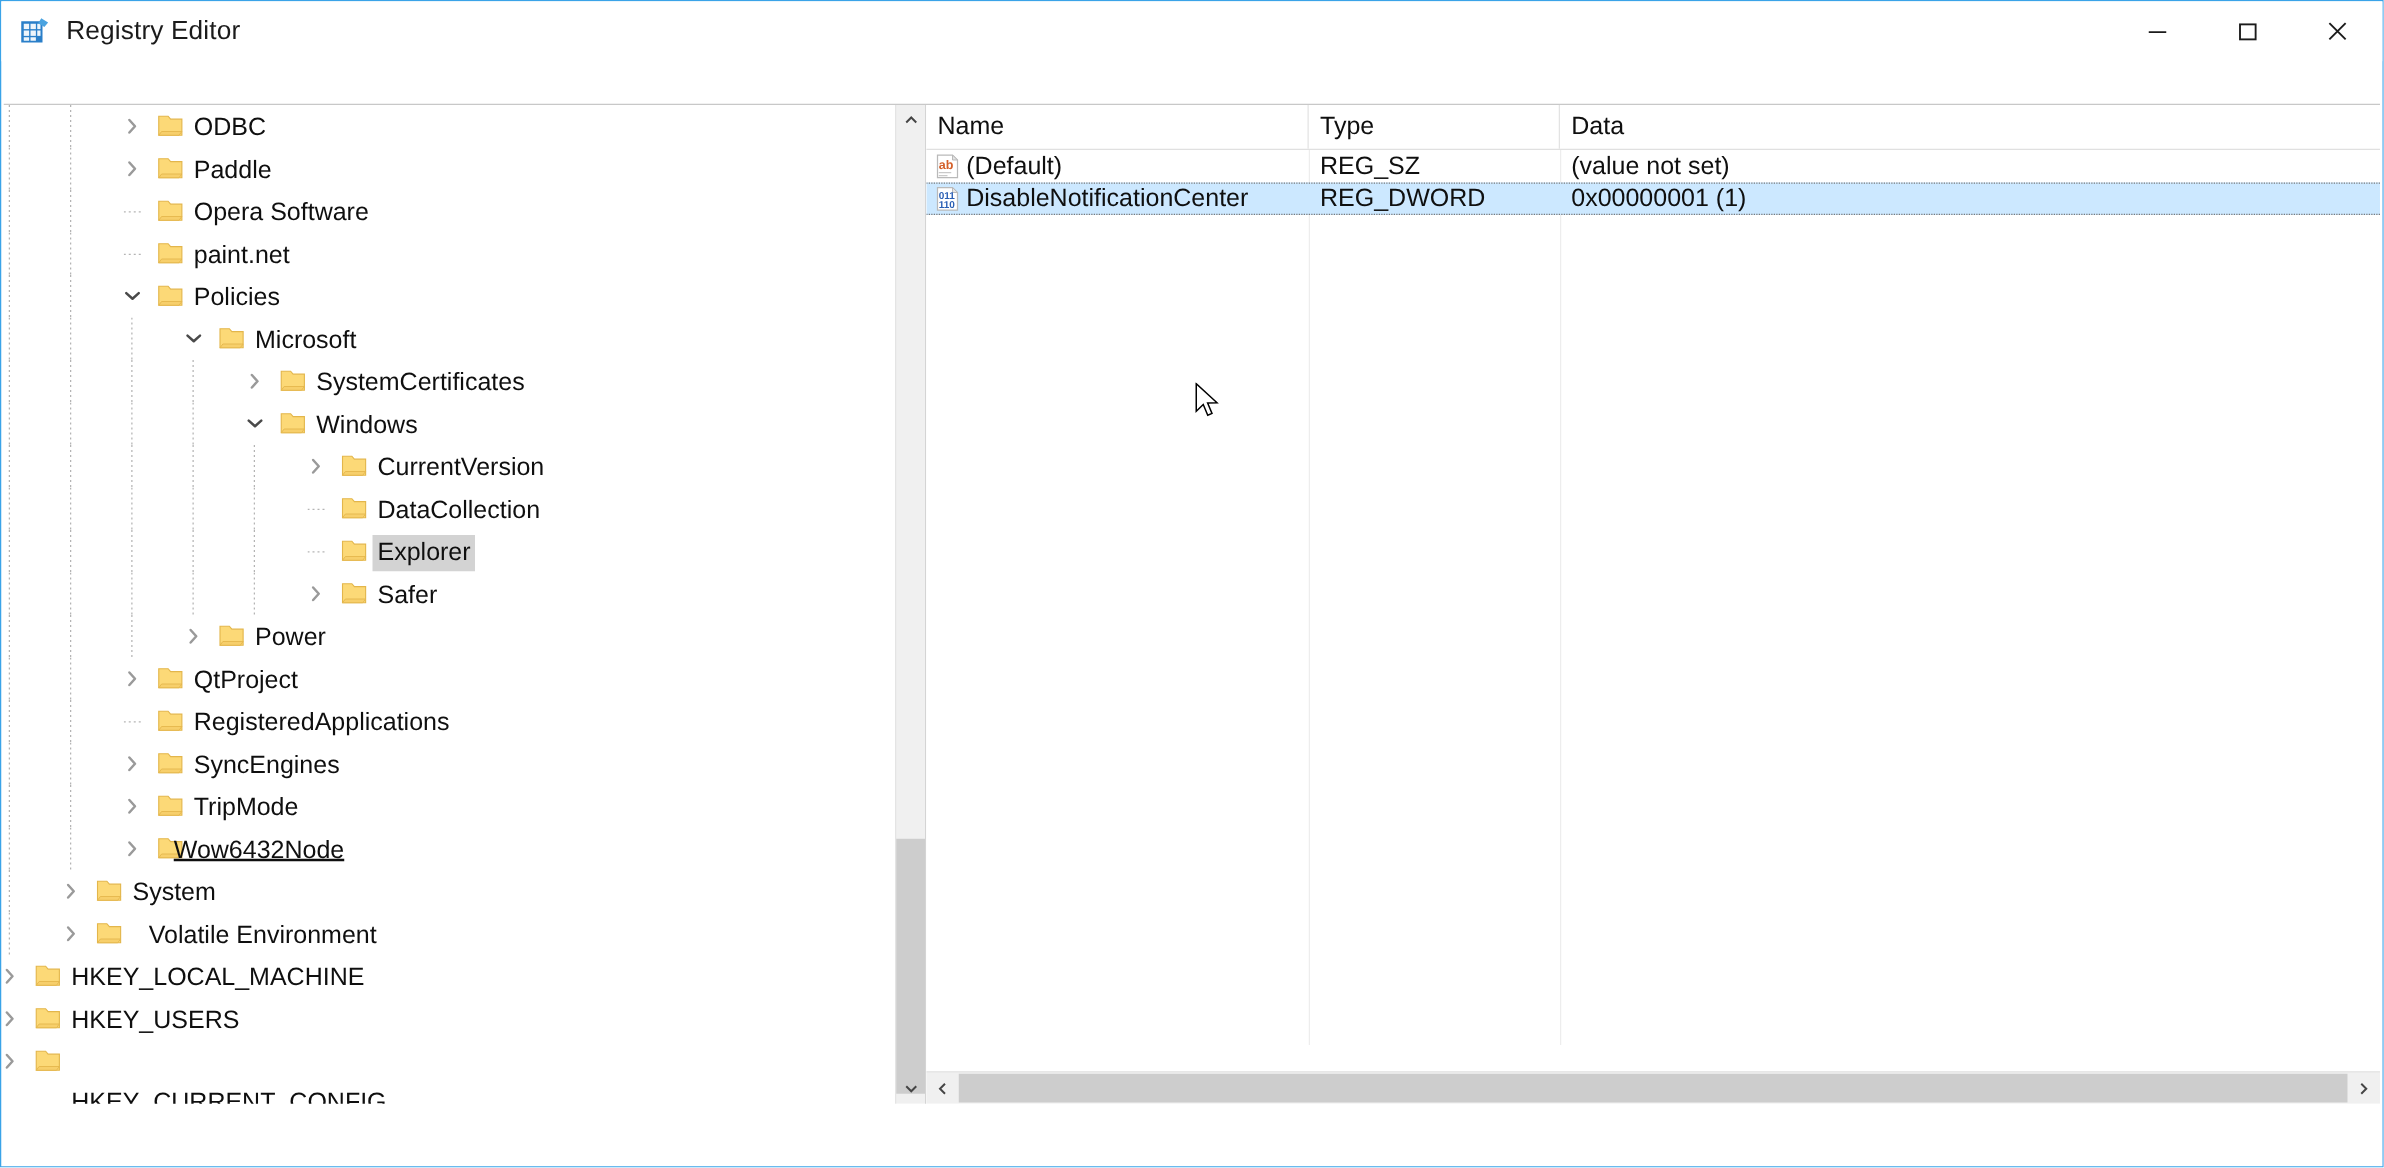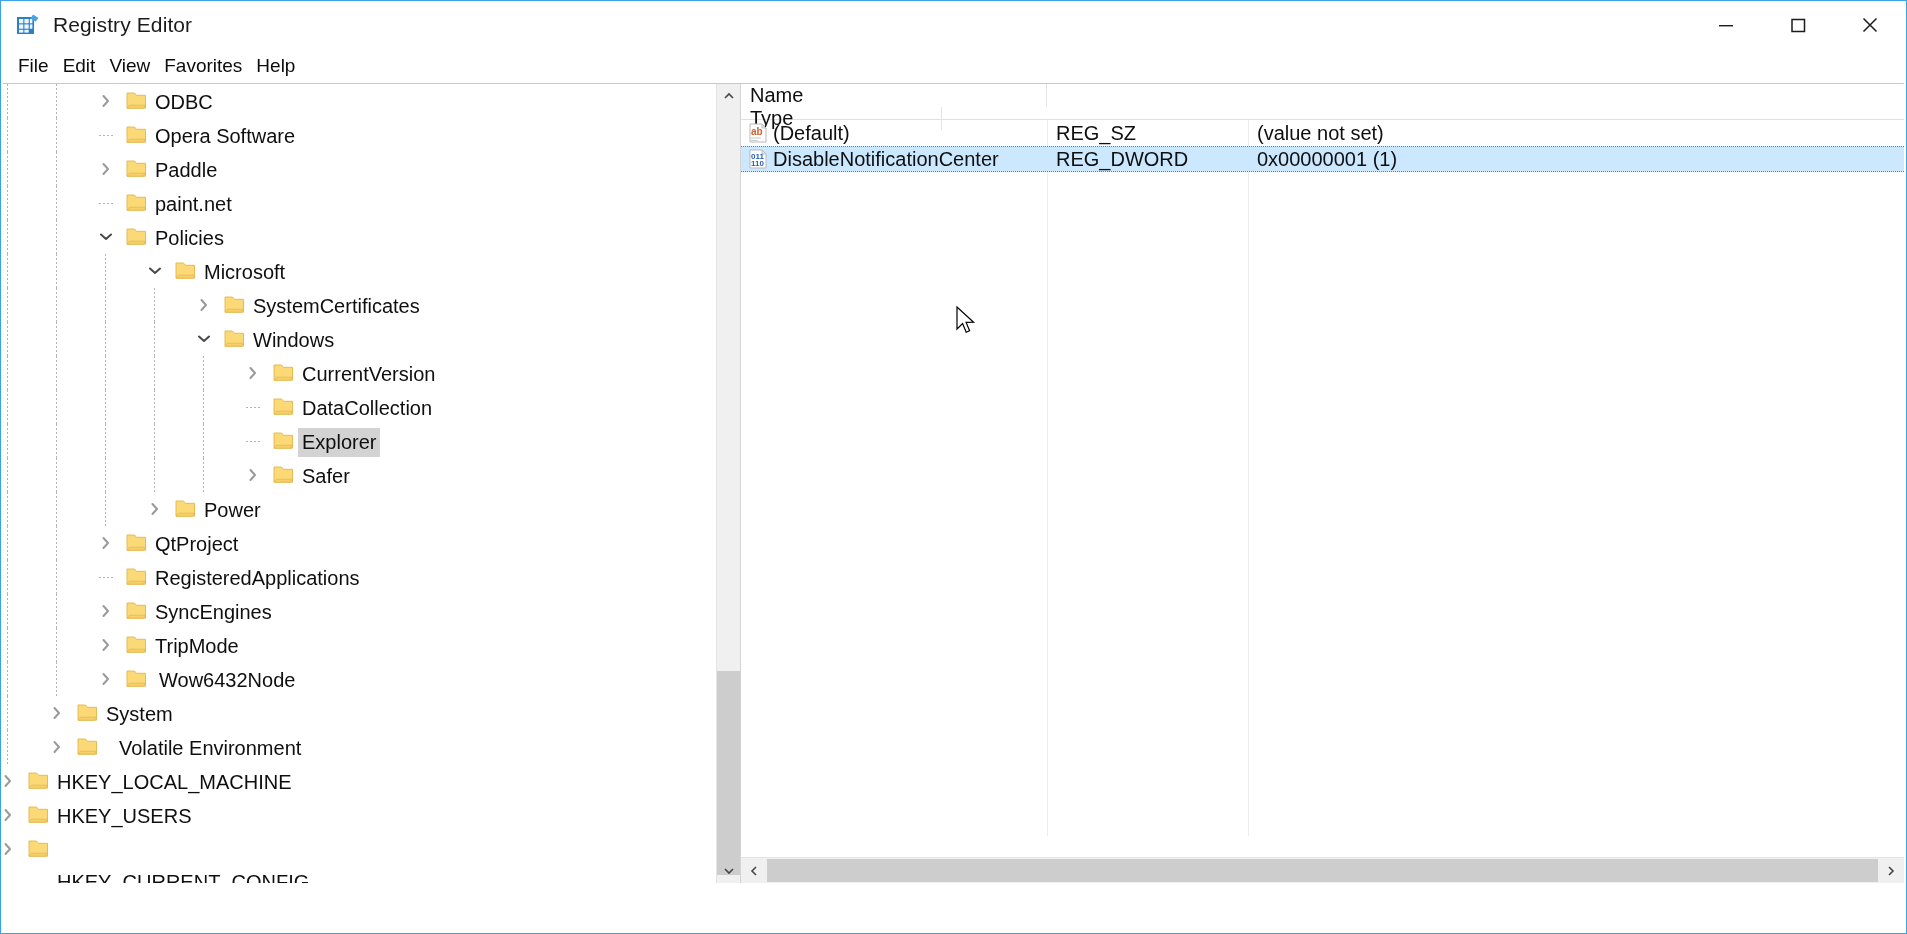--- a/index.html
+++ b/index.html
@@ -200,21 +200,20 @@
   }
 
   
   .list-header {
     position: relative;
     height: 36px;
     display: flex;
     background: #ffffff;
     border-bottom: 1px solid #e0e0e0;
     box-sizing: border-box;
-    flex-direction: column;
   }
   .col-head {
     position: relative;
     font-size: 20px;
     color: #0f0f0f;
     display: flex;
     align-items: center;
     padding-left: 9px;
     box-sizing: border-box;
     border-right: 1px solid #e3e3e3;
@@ -376,27 +375,20 @@
         </svg>
       </button>
       <button class="win-btn close">
         <svg width="22" height="22" viewBox="0 0 22 22">
           <path d="M4.5 4.5 L17.5 17.5 M17.5 4.5 L4.5 17.5" stroke="#1b1b1b" stroke-width="1.5" fill="none"></path>
         </svg>
       </button>
     </div>
   </div>
 
-  <div class="menubar">
-    <div class="menu-item">File</div>
-    <div class="menu-item">Edit</div>
-    <div class="menu-item">View</div>
-    <div class="menu-item">Favorites</div>
-    <div class="menu-item">Help</div>
-  </div>
 
   <div class="content">
 
     <div class="pane-tree">
       <div class="tree" id="tree-body">
           <div class="tree-row">
             <span class="guide" style="left: 4px;"></span>
             <span class="guide" style="left: 53px;"></span>
             <span class="twisty" style="left: 93px;">
               <svg width="16" height="16" viewBox="0 0 16 16">
@@ -405,40 +397,40 @@
             </span>
             <span class="folder" style="left: 123px;"><svg width="21" height="18" viewBox="0 0 21 18">
                 <path d="M1 1 H8.5 L10.5 3.3 H19.5 V16.2 H1 Z" fill="#fcd977" stroke="#e3b64b" stroke-width="0.9"></path>
                 <path d="M1 16.2 L3.3 13.2 H19.5 L17.2 16.2 Z" fill="#f7cf6b" stroke="#e3b64b" stroke-width="0.7"></path>
               </svg></span>
             <span class="tree-label" style="left: 148px;">ODBC</span>
           </div>
           <div class="tree-row">
             <span class="guide" style="left: 4px;"></span>
             <span class="guide" style="left: 53px;"></span>
+            <span class="twisty" style="left: 93px;">
+              <svg width="16" height="16" viewBox="0 0 16 16">
+                <path d="M5.5 3 L10 8 L5.5 13" stroke="#9a9a9a" stroke-width="2" fill="none" stroke-linecap="round" stroke-linejoin="round"></path>
+              </svg>
+            </span>
+            <span class="folder" style="left: 123px;"><svg width="21" height="18" viewBox="0 0 21 18">
+                <path d="M1 1 H8.5 L10.5 3.3 H19.5 V16.2 H1 Z" fill="#fcd977" stroke="#e3b64b" stroke-width="0.9"></path>
+                <path d="M1 16.2 L3.3 13.2 H19.5 L17.2 16.2 Z" fill="#f7cf6b" stroke="#e3b64b" stroke-width="0.7"></path>
+              </svg></span>
+            <span class="tree-label" style="left: 148px;">Paddle</span>
+          </div>
+          <div class="tree-row">
+            <span class="guide" style="left: 4px;"></span>
+            <span class="guide" style="left: 53px;"></span>
             <span class="elbow" style="left: 96px;"></span>
             <span class="folder" style="left: 123px;"><svg width="21" height="18" viewBox="0 0 21 18">
                 <path d="M1 1 H8.5 L10.5 3.3 H19.5 V16.2 H1 Z" fill="#fcd977" stroke="#e3b64b" stroke-width="0.9"></path>
                 <path d="M1 16.2 L3.3 13.2 H19.5 L17.2 16.2 Z" fill="#f7cf6b" stroke="#e3b64b" stroke-width="0.7"></path>
               </svg></span>
             <span class="tree-label" style="left: 148px;">Opera Software</span>
-          </div>
-          <div class="tree-row">
-            <span class="guide" style="left: 4px;"></span>
-            <span class="guide" style="left: 53px;"></span>
-            <span class="twisty" style="left: 93px;">
-              <svg width="16" height="16" viewBox="0 0 16 16">
-                <path d="M5.5 3 L10 8 L5.5 13" stroke="#9a9a9a" stroke-width="2" fill="none" stroke-linecap="round" stroke-linejoin="round"></path>
-              </svg>
-            </span>
-            <span class="folder" style="left: 123px;"><svg width="21" height="18" viewBox="0 0 21 18">
-                <path d="M1 1 H8.5 L10.5 3.3 H19.5 V16.2 H1 Z" fill="#fcd977" stroke="#e3b64b" stroke-width="0.9"></path>
-                <path d="M1 16.2 L3.3 13.2 H19.5 L17.2 16.2 Z" fill="#f7cf6b" stroke="#e3b64b" stroke-width="0.7"></path>
-              </svg></span>
-            <span class="tree-label" style="left: 148px;">Paddle</span>
           </div>
           <div class="tree-row">
             <span class="guide" style="left: 4px;"></span>
             <span class="guide" style="left: 53px;"></span>
             <span class="elbow" style="left: 96px;"></span>
             <span class="folder" style="left: 123px;"><svg width="21" height="18" viewBox="0 0 21 18">
                 <path d="M1 1 H8.5 L10.5 3.3 H19.5 V16.2 H1 Z" fill="#fcd977" stroke="#e3b64b" stroke-width="0.9"></path>
                 <path d="M1 16.2 L3.3 13.2 H19.5 L17.2 16.2 Z" fill="#f7cf6b" stroke="#e3b64b" stroke-width="0.7"></path>
               </svg></span>
             <span class="tree-label" style="left: 148px;">paint.net</span>
@@ -636,21 +628,21 @@
             <span class="guide" style="left: 53px;"></span>
             <span class="twisty" style="left: 93px;">
               <svg width="16" height="16" viewBox="0 0 16 16">
                 <path d="M5.5 3 L10 8 L5.5 13" stroke="#9a9a9a" stroke-width="2" fill="none" stroke-linecap="round" stroke-linejoin="round"></path>
               </svg>
             </span>
             <span class="folder" style="left: 123px;"><svg width="21" height="18" viewBox="0 0 21 18">
                 <path d="M1 1 H8.5 L10.5 3.3 H19.5 V16.2 H1 Z" fill="#fcd977" stroke="#e3b64b" stroke-width="0.9"></path>
                 <path d="M1 16.2 L3.3 13.2 H19.5 L17.2 16.2 Z" fill="#f7cf6b" stroke="#e3b64b" stroke-width="0.7"></path>
               </svg></span>
-            <span class="tree-label" style="left: 152px;">Wow6432Node</span>
+            <span class="tree-label" style="left: 132px; text-decoration: underline;">Wow6432Node</span>
           </div>
           <div class="tree-row">
             <span class="guide" style="left: 4px;"></span>
             <span class="twisty" style="left: 44px;">
               <svg width="16" height="16" viewBox="0 0 16 16">
                 <path d="M5.5 3 L10 8 L5.5 13" stroke="#9a9a9a" stroke-width="2" fill="none" stroke-linecap="round" stroke-linejoin="round"></path>
               </svg>
             </span>
             <span class="folder" style="left: 74px;"><svg width="21" height="18" viewBox="0 0 21 18">
                 <path d="M1 1 H8.5 L10.5 3.3 H19.5 V16.2 H1 Z" fill="#fcd977" stroke="#e3b64b" stroke-width="0.9"></path>

